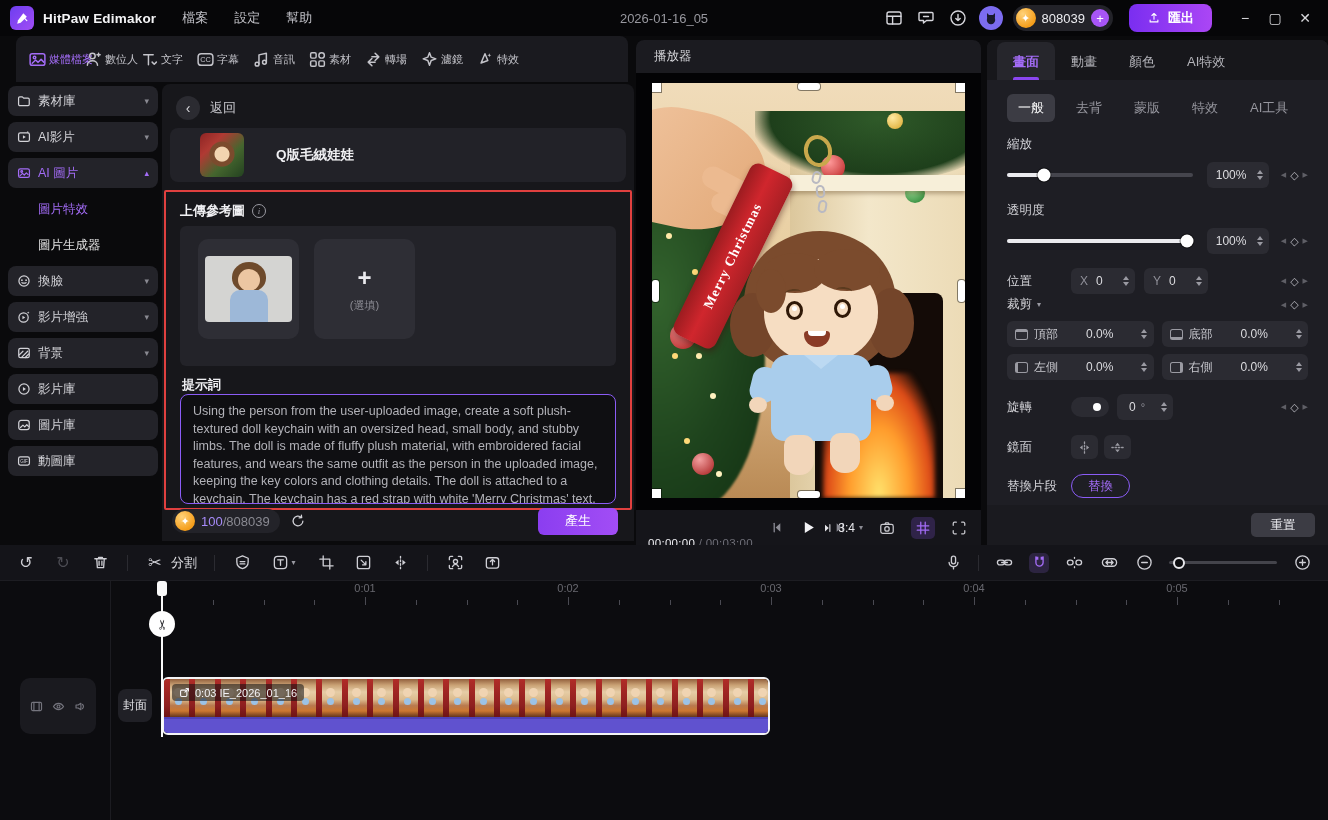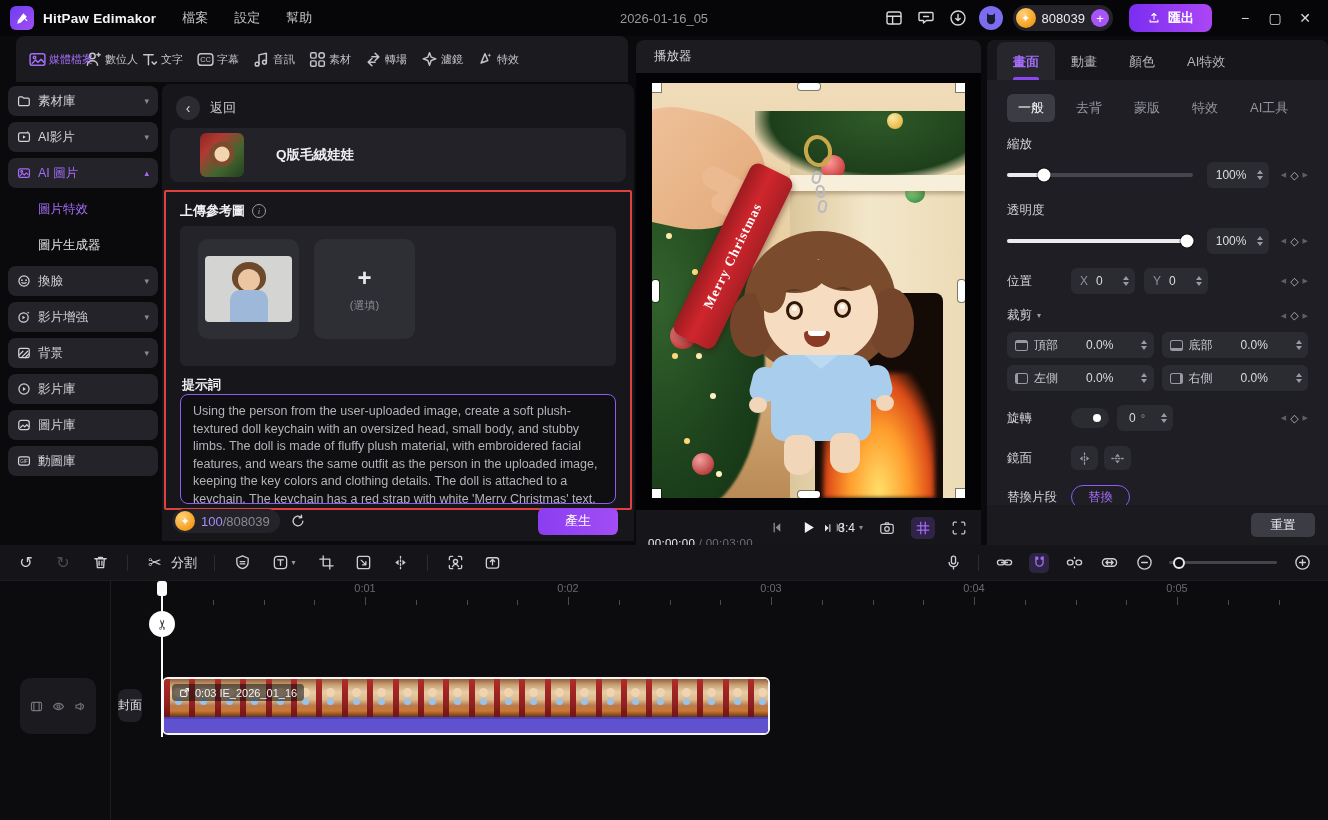--- a/index.html
+++ b/index.html
@@ -251,21 +251,21 @@
   .tick-label { position:absolute; top:1px; transform:translateX(-50%); font-size:11px; color:#68686f; }
   .playhead-line { position:absolute; left:161px; top:0; width:2px; height:156px; background:#fafafa; z-index:9; }
   .playhead-top { position:absolute; left:157px; top:0; width:10px; height:15px; background:#fafafa; border-radius:3px; z-index:9; }
   .ph-badge { position:absolute; left:149px; top:30px; width:26px; height:26px; border-radius:50%;
     background:#fff; color:#1b1b1f; display:flex; align-items:center; justify-content:center; z-index:10;
     font-size:13px; }
   .ph-badge span { display:block; transform:rotate(-90deg); }
   .track-head { position:absolute; left:20px; top:97px; width:76px; height:56px; background:#1a1a1f; border-radius:10px;
     display:flex; align-items:center; justify-content:center; gap:9px; color:#74747d; }
   .track-head svg { width:13px; height:13px; }
-  .cover-btn { position:absolute; left:118px; top:108px; width:24px; height:33px; background:#202026; border-radius:8px;
+  .cover-btn { position:absolute; left:118px; top:108px; width:34px; height:33px; background:#202026; border-radius:8px;
     display:flex; align-items:center; justify-content:center; font-size:12px; color:#e2e2e6;text-align:center; }
   .clip { position:absolute; left:162px; top:96px; width:608px; height:58px; border:2px solid #f4f4f6; border-radius:6px;
     overflow:hidden; background:#000; z-index:4; }
   .filmstrip { display:flex; height:38px; overflow:hidden; }
   .thumb { width:25.4px; height:100%; flex:none; position:relative;
     background:linear-gradient(180deg,#93603d 0%,#c9a174 16%,#e6cda6 34%,#dcbb8e 54%,#b97a4e 70%,#cd7830 84%,#63351d 100%); }
   .thumb::before { content:''; position:absolute; left:0; top:0; bottom:0; width:6px;
     background:linear-gradient(180deg,#b02c28,#8e1f1f 70%,#6e1414); }
   .thumb::after { content:''; position:absolute; left:10px; top:9px; width:9px; height:9px; border-radius:50%;
     background:#f0d4b2; box-shadow:0 9px 0 -1px #9cc2e6; }
@@ -727,21 +727,21 @@
               <i class="dn"></i>
             </span>
           </div>
         <span class="kf">
             <span class="arr">◀</span>
             <span class="dia">◇</span>
             <span class="arr">▶</span>
           </span>
       </div>
 
-      <div class="prow" style="margin-bottom:13px">
+      <div class="prow" style="margin-bottom:2px">
         <span class="plabel" style="width:64px">位置</span>
         <div class="xybox">
           <span class="ax">X</span>
             <span class="val">0</span>
           <span class="stepper" style="margin-left:auto">
               <i class="up"></i>
               <i class="dn"></i>
             </span>
           </div>
         <div class="xybox" style="margin-left:9px">

